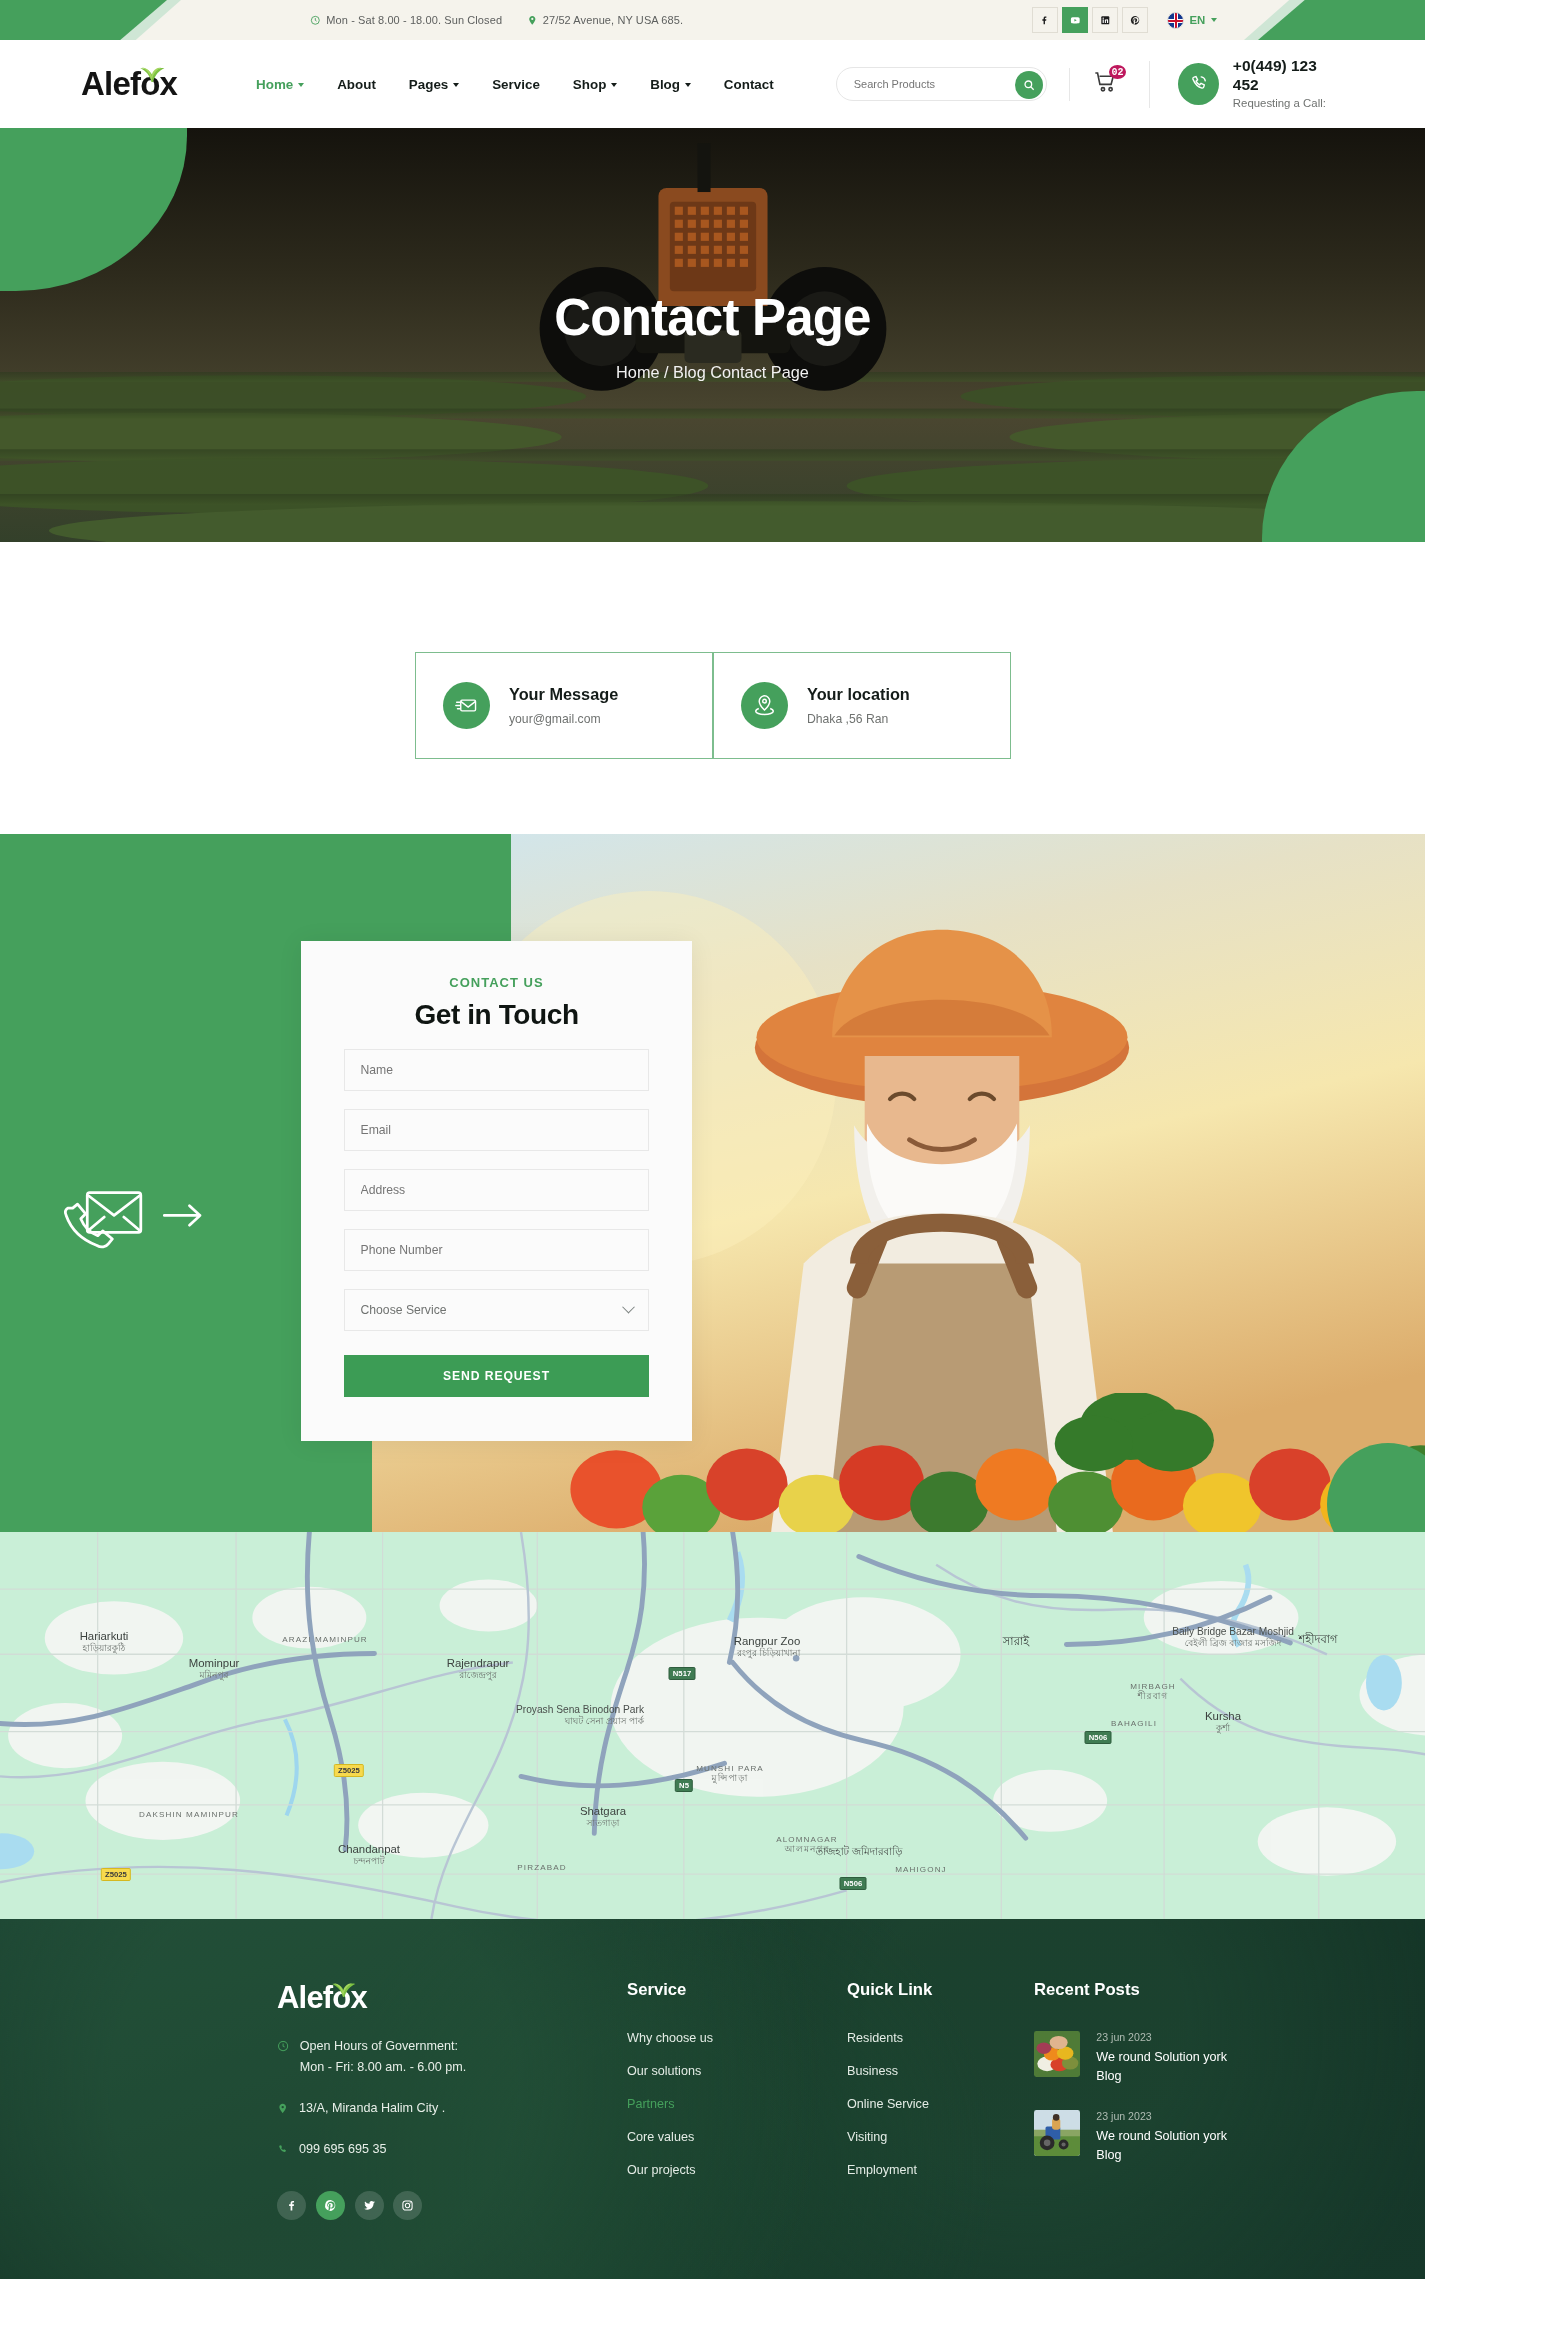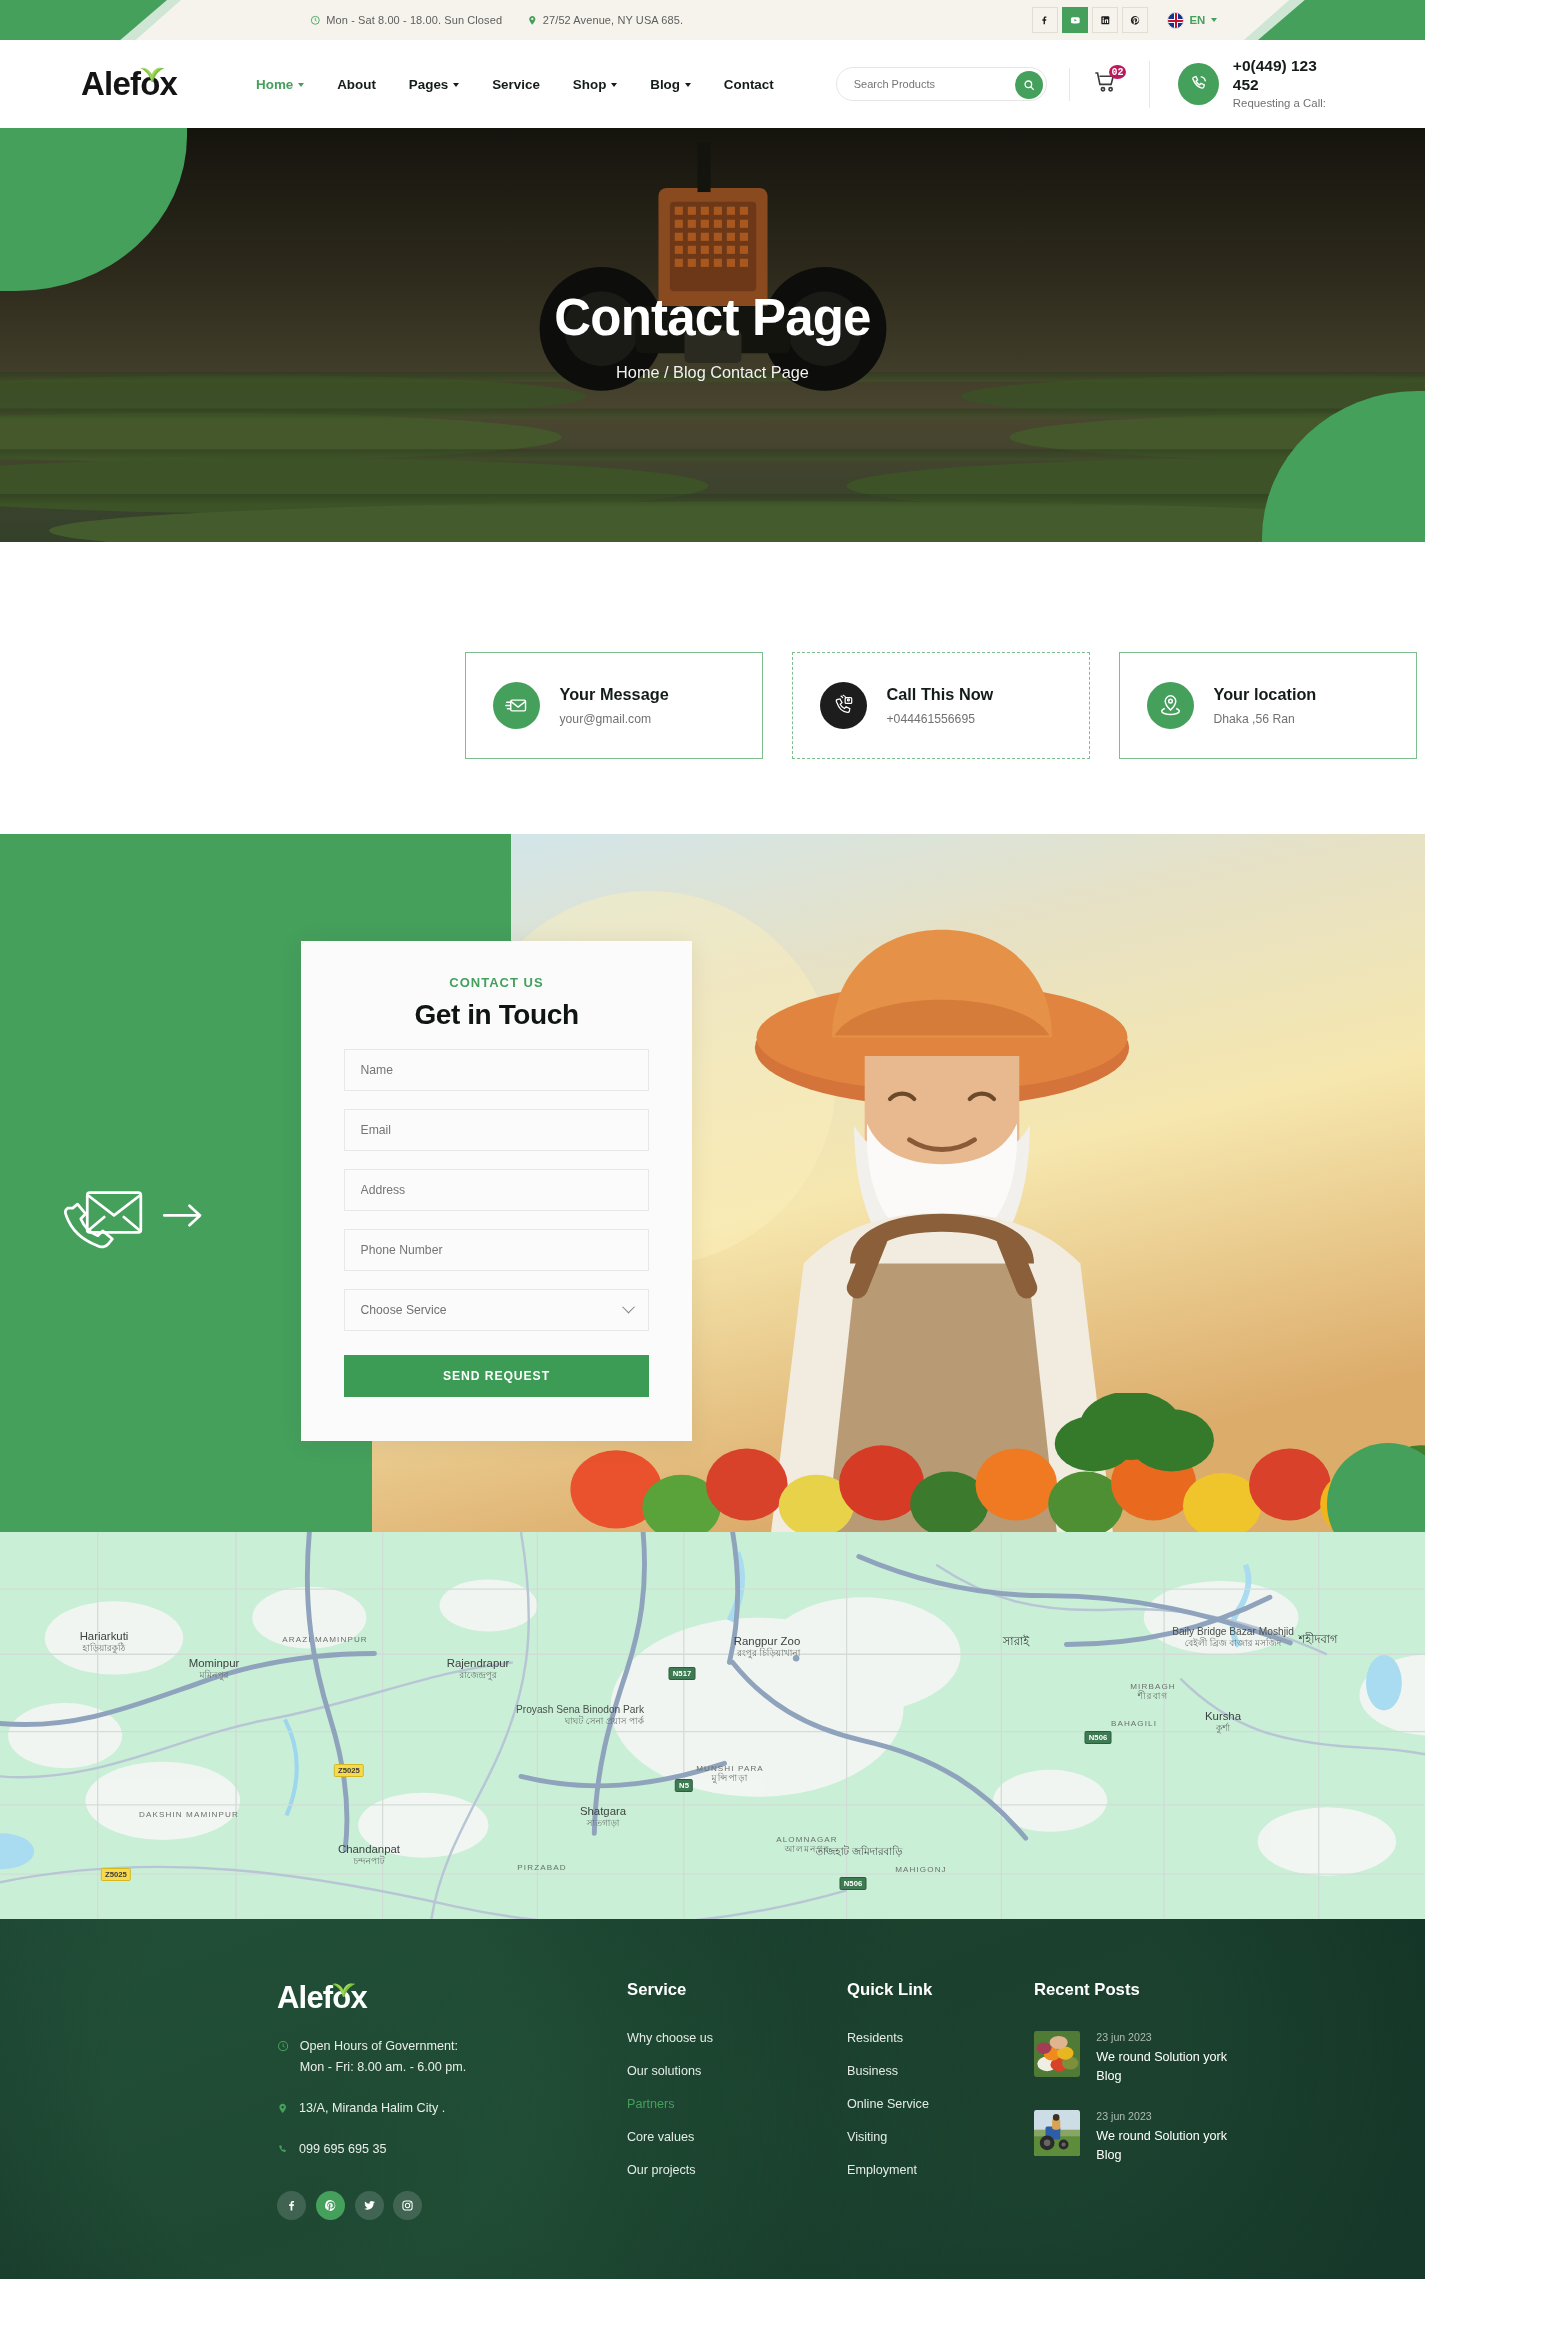--- a/index.html
+++ b/index.html
@@ -73,21 +73,21 @@
   .hero-tractor { position:absolute; left:50%; transform:translateX(-50%); top:14.7px; width:350px; height:269px; }
   .hero-deco-tl { position:absolute; left:0; top:0; width:187px; height:163px; background:#45a05c;
                   border-bottom-right-radius:171px 155px; }
   .hero-deco-br { position:absolute; right:0; bottom:0; width:163px; height:151px; background:#45a05c;
                   border-top-left-radius:155px 147px; }
   .hero-inner { position:relative; z-index:5; height:100%; display:flex; flex-direction:column; align-items:center; justify-content:center; }
   .hero-title { font-size:51px; font-weight:700; color:#fff; letter-spacing:-0.8px; }
   .hero-crumb { font-size:16.3px; color:#f2f2f2; margin-top:16.3px; }
 
   
-  .infowrap { background:#fff; padding:110px 8px 75px; display:flex; justify-content:flex-end; gap:29px; }
+  .infowrap { background:#fff; padding:110px 8px 75px; display:flex; justify-content:center; }
   .icard { width:298px; height:107px; display:flex; align-items:center; padding-left:27px; gap:19.5px; background:#fff; }
   .icard.solid { border:0.8px solid #7dbd8e; }
   .icard.dashed { border:0.8px dashed #7dbd8e; }
   .ic-circ { width:47px; height:47px; border-radius:50%; display:flex; align-items:center; justify-content:center; flex:none; }
   .ic-circ.green { background:#45a05c; }
   .ic-circ.dark  { background:#1d1d1d; }
   .ic-title { font-size:16.3px; font-weight:700; color:#141c19; }
   .ic-sub { font-size:12.2px; color:#6f7270; margin-top:8.1px; }
 
   
@@ -400,34 +400,20 @@
             <path d="M7 9l9 7 9-7"></path>
           <path d="M2 10h4M1 14h5M3 18h3" stroke-linecap="round"></path>
           </svg>
       </span>
       <div>
         <div class="ic-title">Your Message</div>
         <div class="ic-sub">your@gmail.com</div>
       </div>
     </div>
 
-    <div class="icard dashed">
-      <span class="ic-circ dark">
-        <svg width="23" height="23" viewBox="0 0 28 28" fill="none" stroke="#fff" stroke-width="1.5">
-          <path d="M7 6.5 9.8 6l2.4 4.6-2.2 1.9c1 2.3 2.9 4.2 5.2 5.2l1.9-2.2 4.6 2.4-.5 2.8a2.2 2.2 0 0 1-2.5 1.7C12 21.3 8.7 18 5.3 9.1A2.2 2.2 0 0 1 7 6.5z"></path>
-          <rect x="16" y="4.5" width="8" height="7" rx="1.3"></rect>
-            <circle cx="20" cy="7.2" r="1.2"></circle>
-          <path d="M11 2.6c.9.3 1.6 1 1.9 1.9M13.6 1.5c1.6.5 2.8 1.7 3.3 3.3" stroke-linecap="round"></path>
-          </svg>
-      </span>
-      <div>
-        <div class="ic-title">Call This Now</div>
-        <div class="ic-sub">+044461556695</div>
-      </div>
-    </div>
 
     <div class="icard solid">
       <span class="ic-circ green">
         <svg width="23" height="24.4" viewBox="0 0 28 30" fill="none" stroke="#fff" stroke-width="1.8">
           <path d="M14 3.5a6.5 6.5 0 0 0-6.5 6.5c0 4.5 6.5 11 6.5 11s6.5-6.5 6.5-11A6.5 6.5 0 0 0 14 3.5z"></path>
           <circle cx="14" cy="10" r="2.2"></circle>
           <path d="M7 19c-2.3.8-3.8 2-3.8 3.4 0 2.2 4.8 4 10.8 4s10.8-1.8 10.8-4c0-1.4-1.5-2.6-3.8-3.4"></path>
           </svg>
       </span>
       <div>

